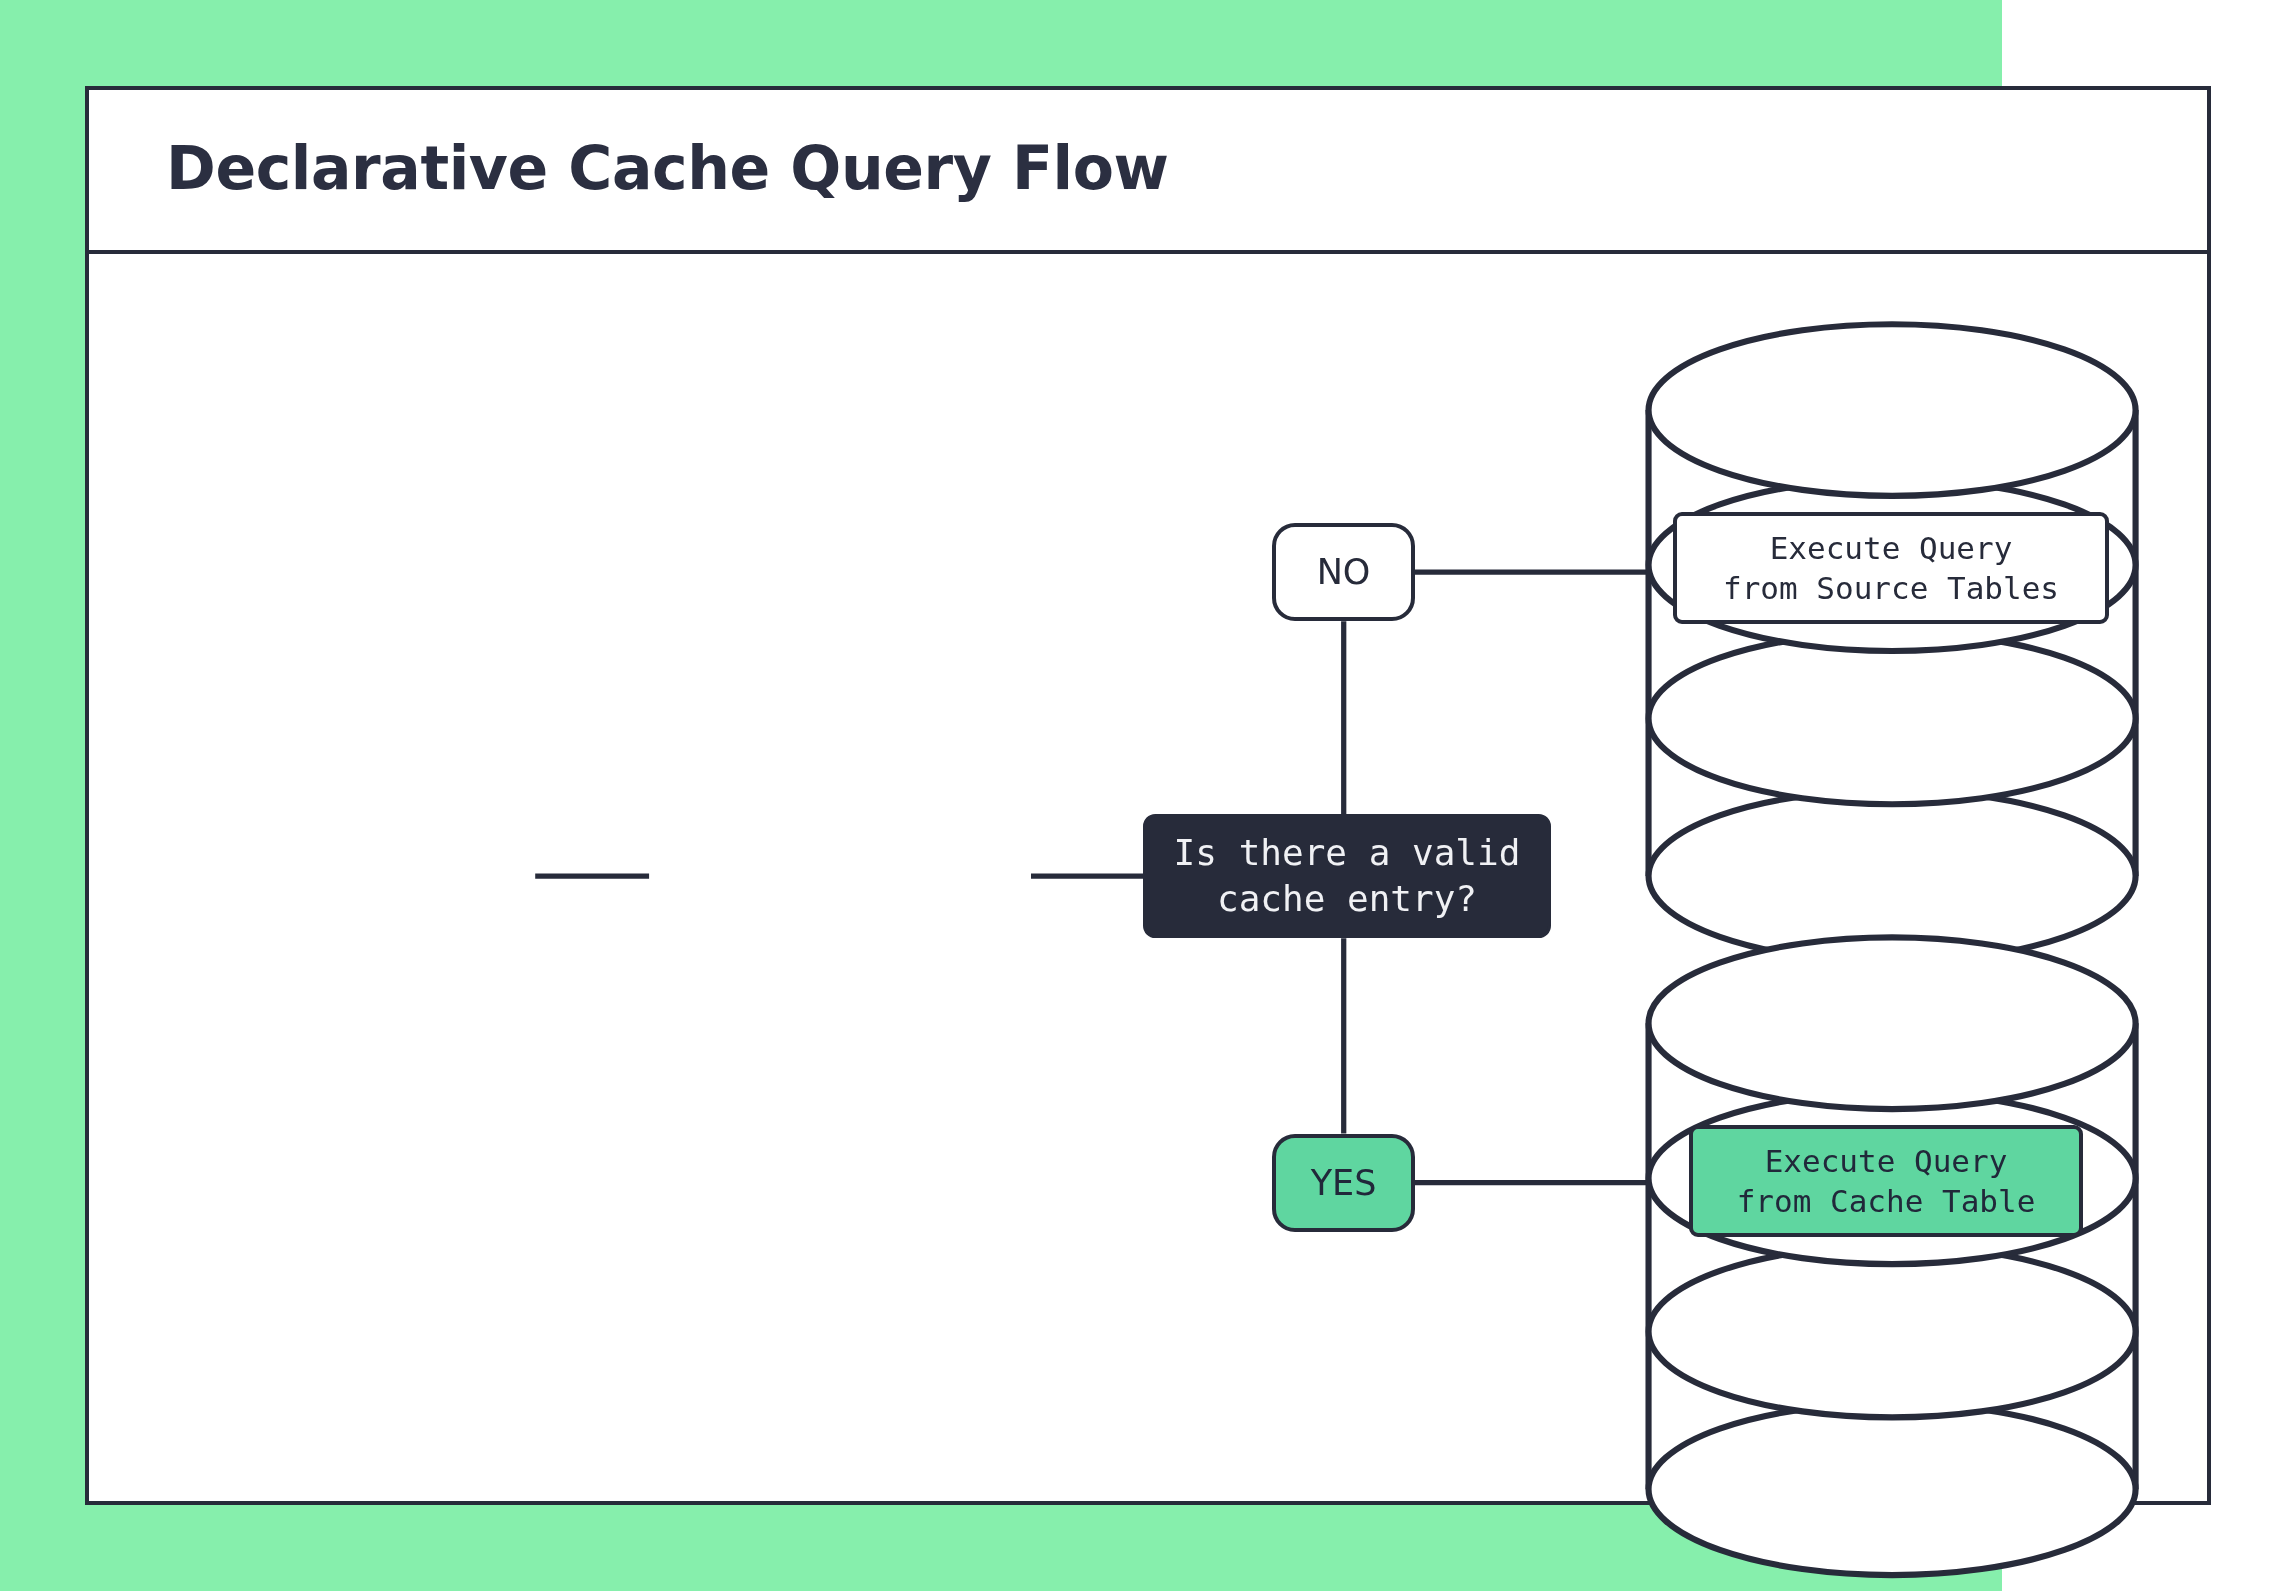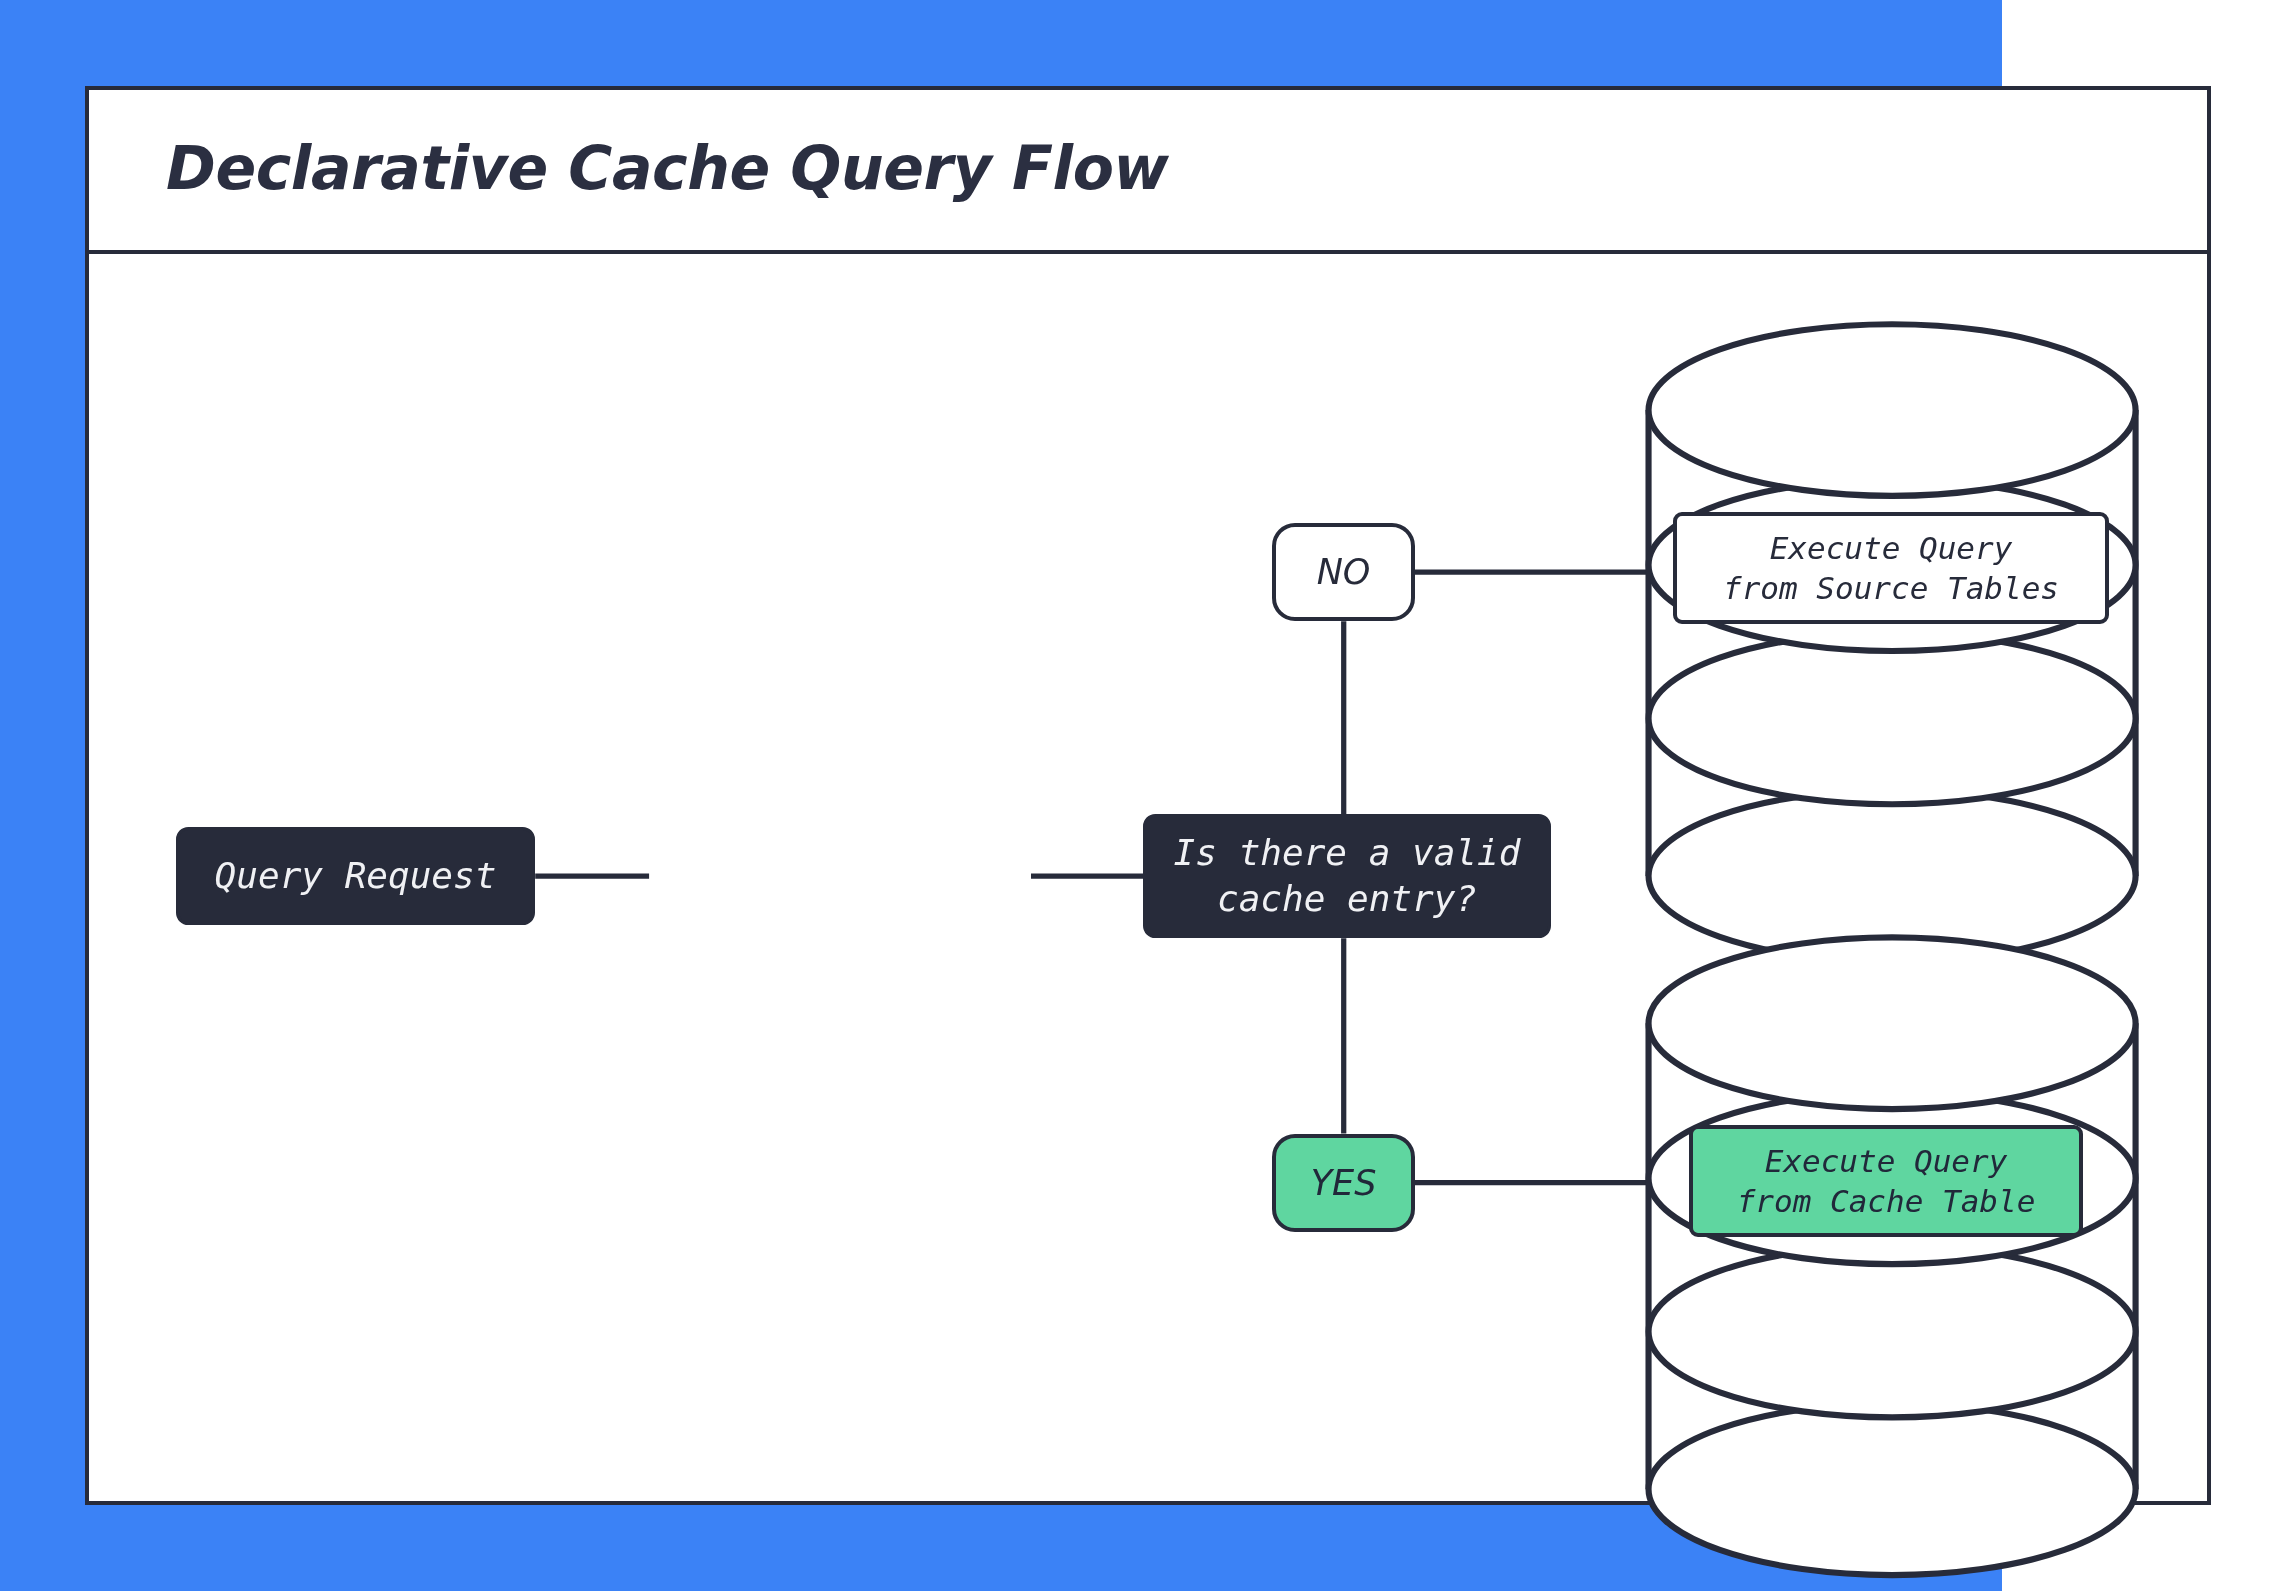--- a/index.html
+++ b/index.html
@@ -12,22 +12,21 @@
     width: 2295px;
     height: 1591px;
     font-family: "DejaVu Sans", sans-serif;
     overflow: hidden;
   }
 
   #stage {
     position: relative;
     width: 2002px;
     height: 1591px;
-    background: #3b82f6;
-    font-style: italic;
+    background: #86efac;
   }
 
   
   .frame {
     position: absolute;
     left: 85px;
     top: 86px;
     width: 2126px;
     height: 1419px;
     border: 4.4px solid #272B3A;
@@ -202,21 +201,20 @@
     <g fill="#ffffff" stroke="#272B3A" stroke-width="7">
       <path d="M 1882 1168 L 1882 1700" fill="none"></path>
       <path d="M 2438 1168 L 2438 1700" fill="none"></path>
       <ellipse cx="2160" cy="1700" rx="278" ry="98"></ellipse>
       <ellipse cx="2160" cy="1520" rx="278" ry="98"></ellipse>
       <ellipse cx="2160" cy="1345" rx="278" ry="98"></ellipse>
       <ellipse cx="2160" cy="1168" rx="278" ry="98"></ellipse>
     </g>
   </svg>
 
-  <div id="node-query-request" class="node node-dark">Query Request</div>
 
 
   <div id="node-decision" class="node node-dark">Is there a valid
 cache entry?</div>
 
   <div id="label-no" class="label-box">NO</div>
 
   <div id="label-yes" class="label-box">YES</div>
 
   <div id="cyl-label-source" class="cyl-label">Execute Query

